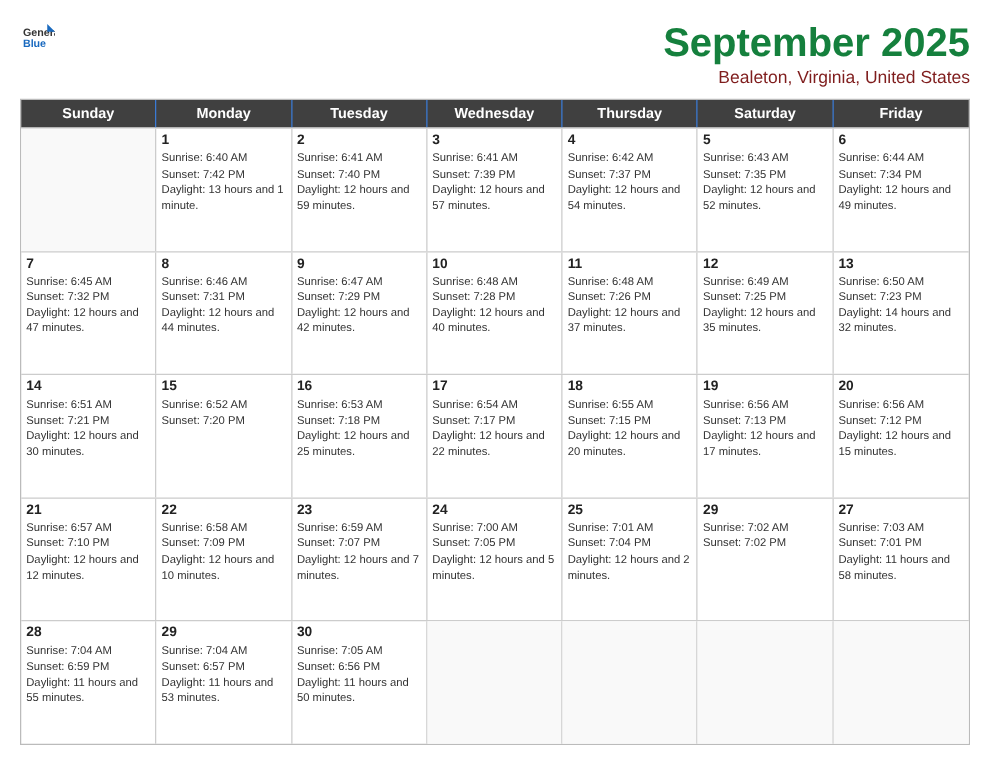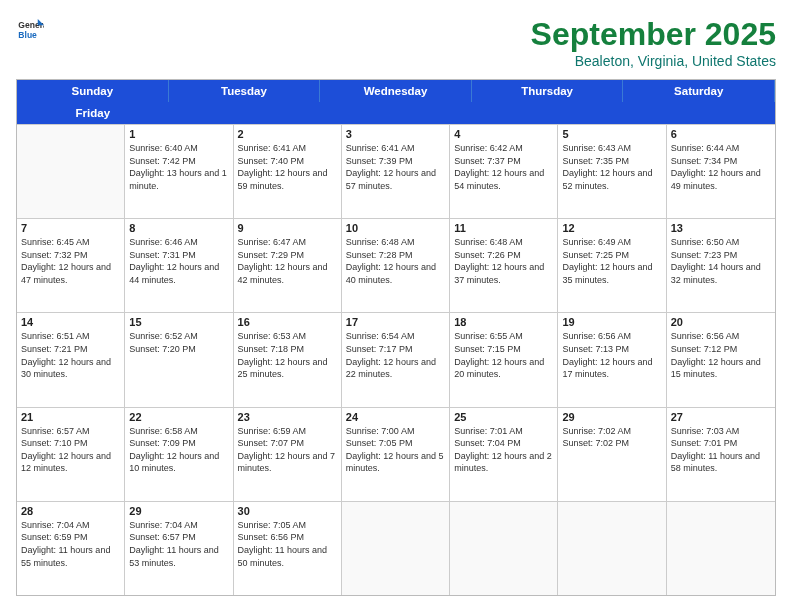--- a/index.html
+++ b/index.html
@@ -42,32 +42,32 @@
     .title-block {
       text-align: right;
     }
     .month-title {
       font-size: 32px;
       font-weight: bold;
       color: #15803d;
     }
     .location {
       font-size: 14px;
-      color: #0f766e;
+      color: #7f1d1d;
     }
     .calendar {
       flex: 1;
       display: flex;
       flex-direction: column;
       border: 1px solid #bbb;
     }
     .cal-header {
       display: grid;
-      grid-template-columns: repeat(5, 1fr);
-      background: #1d4ed8;
+      grid-template-columns: repeat(7, 1fr);
+      background: #404040;
     }
     .cal-header-cell {
       color: #fff;
       font-size: 11.5px;
       font-weight: bold;
       padding: 5px 4px;
       text-align: center;
       border-right: 1px solid #3a7ad4;
     }
     .cal-header-cell:last-child { border-right: none; }
@@ -118,20 +118,21 @@
     </div>
     <div class="title-block">
       <div class="month-title">September 2025</div>
       <div class="location">Bealeton, Virginia, United States</div>
     </div>
   </div>
 
   <div class="calendar">
     <div class="cal-header" id="cal-header">
         <div class="cal-header-cell">Sunday</div>
+        <div class="cal-header-cell">Monday</div>
         <div class="cal-header-cell">Tuesday</div>
         <div class="cal-header-cell">Wednesday</div>
         <div class="cal-header-cell">Thursday</div>
         <div class="cal-header-cell">Saturday</div>
         <div class="cal-header-cell">Friday</div>
       </div>
     <div class="cal-body" id="cal-body">
         <div class="cal-row">
           <div class="cal-cell empty"></div>
           <div class="cal-cell">

